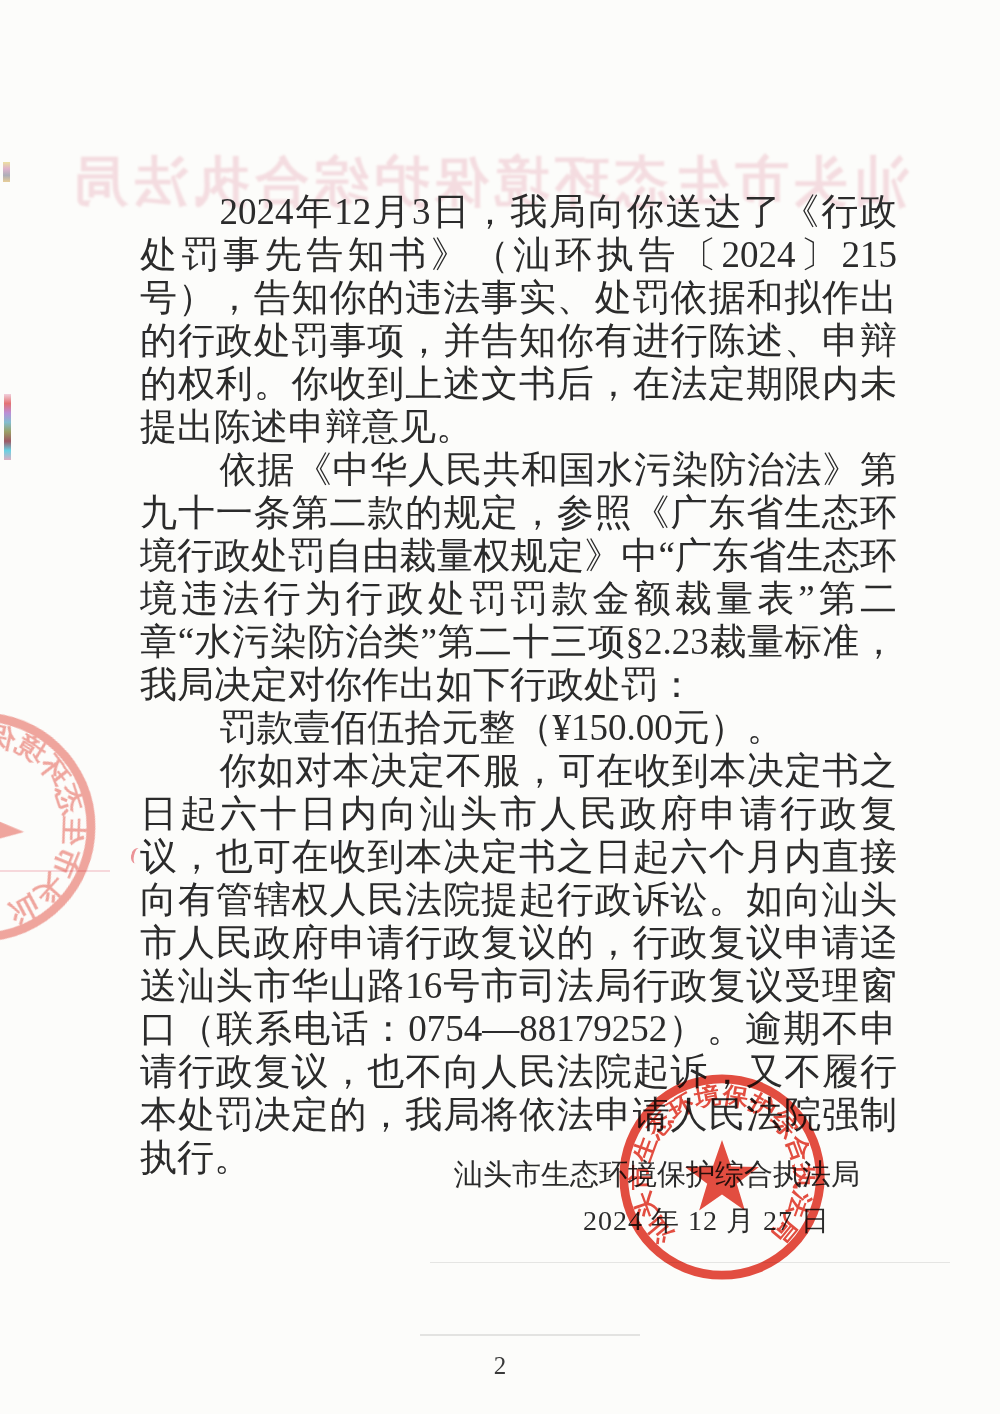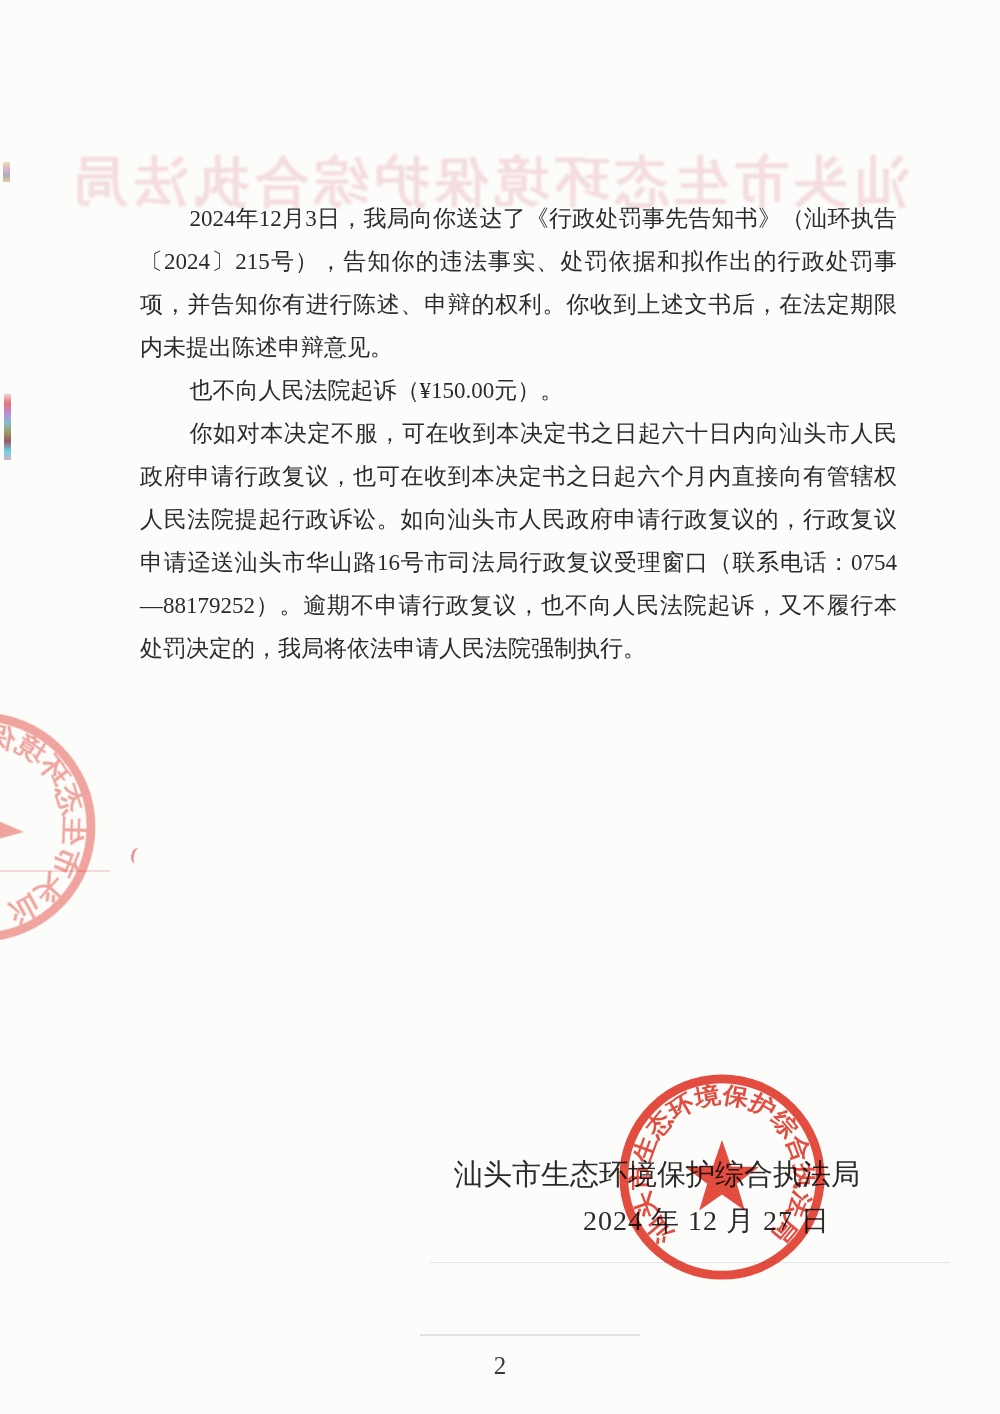--- a/index.html
+++ b/index.html
@@ -19,22 +19,22 @@
     font-size:54px;font-weight:bold;
     letter-spacing:6px;
     color:rgba(219,108,130,0.22);
     transform:scaleX(-1);
     filter:blur(1.2px);
     white-space:nowrap;
     user-select:none;
   }
   .body-text{
     position:absolute;
-    left:140px;top:197px;width:757px;
-    font-size:23px;line-height:43px;
+    left:140px;top:190px;width:757px;
+    font-size:37px;line-height:43px;
     text-align:justify;
     text-justify:inter-ideograph;
     font-family:Liberation Serif, serif;
   }
   .body-text p{margin:0;text-indent:2.15em;}
   .signature{
     position:absolute;
     top:1157px;right:140px;
     text-align:right;
     font-size:29px;line-height:34px;
@@ -117,21 +117,22 @@
       <path id="sealArcL" d="M 61.1 168.2 A 76 76 0 1 1 158.9 168.2" fill="none"></path>
       <text font-size="24" fill="#e23a2c" font-weight="bold" font-family="Liberation Serif, DejaVu Serif, serif">
         <textPath href="#sealArcL" textLength="370" lengthAdjust="spacingAndGlyphs">汕头市生态环境保护综合执法局</textPath>
       </text>
       <polygon points="110,72 119.4,99.1 148,99.6 125.2,116.9 133.5,144.4 110,128 86.5,144.4 94.8,116.9 72,99.6 100.6,99.1" fill="#e23a2c"></polygon>
     </svg>
   </div>
 
   <div class="body-text">
     <p>2024年12月3日，我局向你送达了《行政处罚事先告知书》（汕环执告〔2024〕215号），告知你的违法事实、处罚依据和拟作出的行政处罚事项，并告知你有进行陈述、申辩的权利。你收到上述文书后，在法定期限内未提出陈述申辩意见。</p>
-    <p>也不向人民法院起诉（¥150.00元）。</p>
+    <p>依据《中华人民共和国水污染防治法》第九十一条第二款的规定，参照《广东省生态环境行政处罚自由裁量权规定》中“广东省生态环境违法行为行政处罚罚款金额裁量表”第二章“水污染防治类”第二十三项§2.23裁量标准，我局决定对你作出如下行政处罚：</p>
+    <p>罚款壹佰伍拾元整（¥150.00元）。</p>
     <p>你如对本决定不服，可在收到本决定书之日起六十日内向汕头市人民政府申请行政复议，也可在收到本决定书之日起六个月内直接向有管辖权人民法院提起行政诉讼。如向汕头市人民政府申请行政复议的，行政复议申请迳送汕头市华山路16号市司法局行政复议受理窗口（联系电话：0754—88179252）。逾期不申请行政复议，也不向人民法院起诉，又不履行本处罚决定的，我局将依法申请人民法院强制执行。</p>
   </div>
 
   <div class="signature">
     <div class="agency">汕头市生态环境保护综合执法局</div>
     <div class="date">2024 年 12 月 27 日</div>
   </div>
 
   <div class="seal-main">
     <svg class="seal-svg" viewBox="0 0 220 220">

